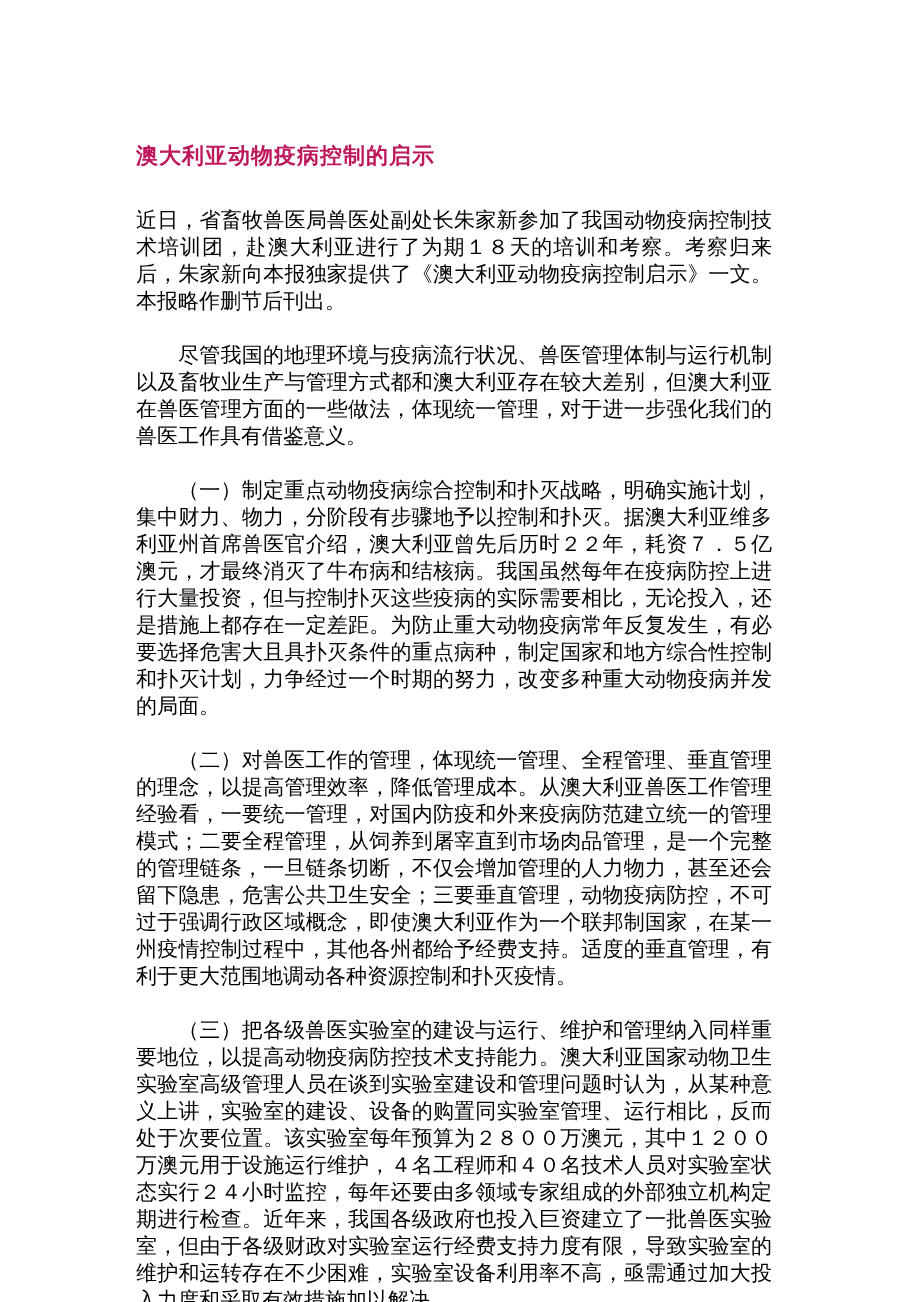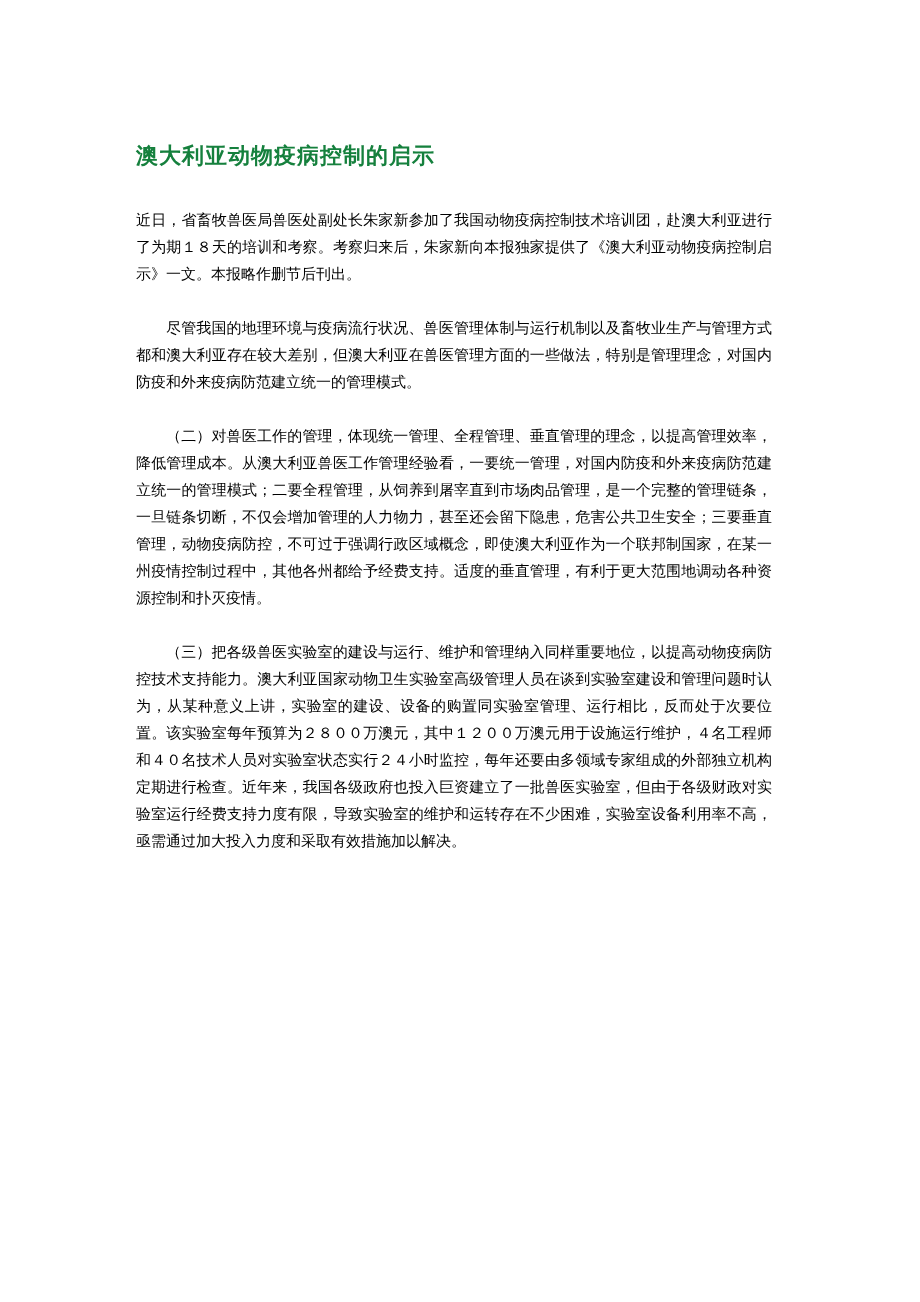--- a/index.html
+++ b/index.html
@@ -22,35 +22,36 @@
     padding: 143px 130px 0 136px;
   }
   .doc-title {
     font-size: 22px;
     font-weight: bold;
     line-height: 26px;
     margin: 0 0 38px 0;
     letter-spacing: 1px;
   }
   .content p.para {
-    font-size: 15px;
+    font-size: 21px;
     line-height: 27px;
     margin: 0 18px 27px 0;
     text-align: justify;
     word-break: break-all;
   }
   .content p.para.indent {
     text-indent: 2em;
   }
 </style>
 </head>
 <body>
 
 <div class="page" style="background: rgb(255, 255, 255);">
   <div class="content" style="color: rgb(0, 0, 0);">
-    <h1 class="doc-title" style="color: #15803d;">澳大利亚动物疫病控制的启示</h1>
+    <h1 class="doc-title" style="color: #be185d;">澳大利亚动物疫病控制的启示</h1>
 
     <p class="para">近日，省畜牧兽医局兽医处副处长朱家新参加了我国动物疫病控制技术培训团，赴澳大利亚进行了为期１８天的培训和考察。考察归来后，朱家新向本报独家提供了《澳大利亚动物疫病控制启示》一文。本报略作删节后刊出。</p>
-      <p class="para indent">尽管我国的地理环境与疫病流行状况、兽医管理体制与运行机制以及畜牧业生产与管理方式都和澳大利亚存在较大差别，但澳大利亚在兽医管理方面的一些做法，特别是管理理念，对国内防疫和外来疫病防范建立统一的管理模式。</p>
+      <p class="para indent">尽管我国的地理环境与疫病流行状况、兽医管理体制与运行机制以及畜牧业生产与管理方式都和澳大利亚存在较大差别，但澳大利亚在兽医管理方面的一些做法，体现统一管理，对于进一步强化我们的兽医工作具有借鉴意义。</p>
+      <p class="para indent">（一）制定重点动物疫病综合控制和扑灭战略，明确实施计划，集中财力、物力，分阶段有步骤地予以控制和扑灭。据澳大利亚维多利亚州首席兽医官介绍，澳大利亚曾先后历时２２年，耗资７．５亿澳元，才最终消灭了牛布病和结核病。我国虽然每年在疫病防控上进行大量投资，但与控制扑灭这些疫病的实际需要相比，无论投入，还是措施上都存在一定差距。为防止重大动物疫病常年反复发生，有必要选择危害大且具扑灭条件的重点病种，制定国家和地方综合性控制和扑灭计划，力争经过一个时期的努力，改变多种重大动物疫病并发的局面。</p>
       <p class="para indent">（二）对兽医工作的管理，体现统一管理、全程管理、垂直管理的理念，以提高管理效率，降低管理成本。从澳大利亚兽医工作管理经验看，一要统一管理，对国内防疫和外来疫病防范建立统一的管理模式；二要全程管理，从饲养到屠宰直到市场肉品管理，是一个完整的管理链条，一旦链条切断，不仅会增加管理的人力物力，甚至还会留下隐患，危害公共卫生安全；三要垂直管理，动物疫病防控，不可过于强调行政区域概念，即使澳大利亚作为一个联邦制国家，在某一州疫情控制过程中，其他各州都给予经费支持。适度的垂直管理，有利于更大范围地调动各种资源控制和扑灭疫情。</p>
       <p class="para indent">（三）把各级兽医实验室的建设与运行、维护和管理纳入同样重要地位，以提高动物疫病防控技术支持能力。澳大利亚国家动物卫生实验室高级管理人员在谈到实验室建设和管理问题时认为，从某种意义上讲，实验室的建设、设备的购置同实验室管理、运行相比，反而处于次要位置。该实验室每年预算为２８００万澳元，其中１２００万澳元用于设施运行维护，４名工程师和４０名技术人员对实验室状态实行２４小时监控，每年还要由多领域专家组成的外部独立机构定期进行检查。近年来，我国各级政府也投入巨资建立了一批兽医实验室，但由于各级财政对实验室运行经费支持力度有限，导致实验室的维护和运转存在不少困难，实验室设备利用率不高，亟需通过加大投入力度和采取有效措施加以解决。</p>
   </div>
 </div>
 
 </body></html>

